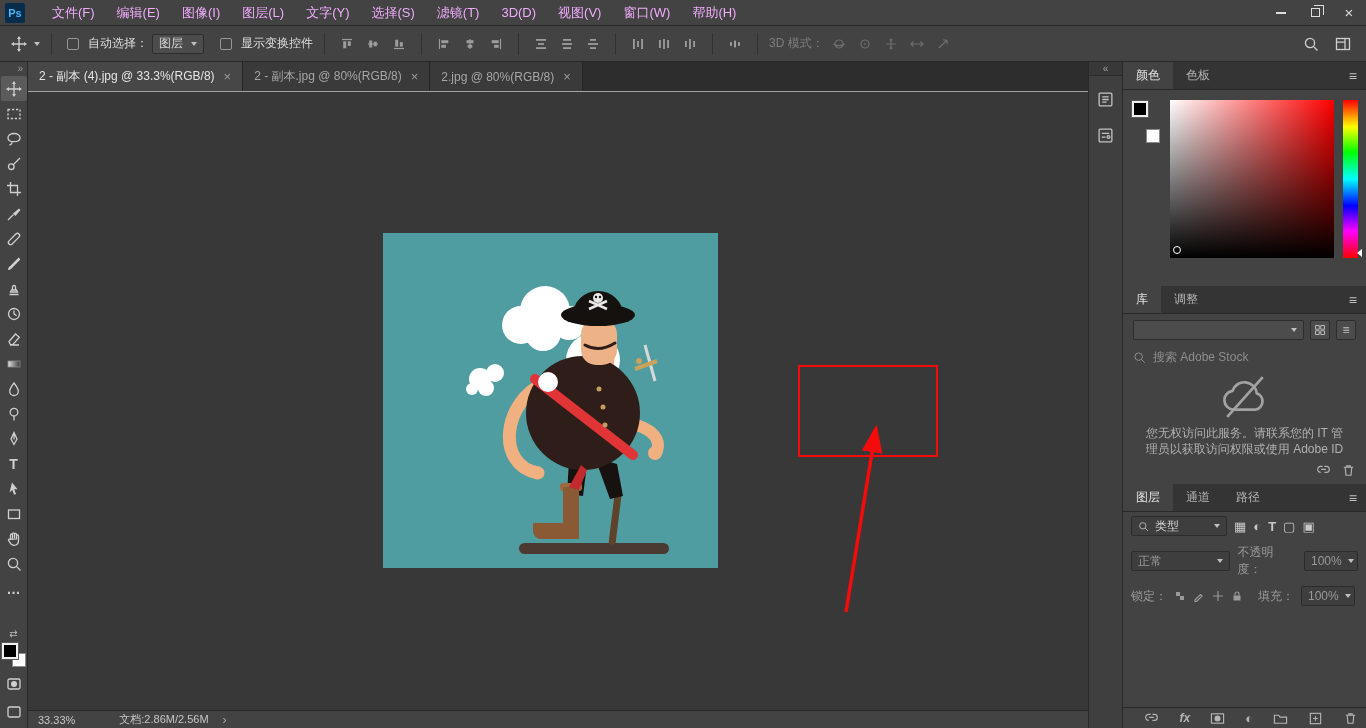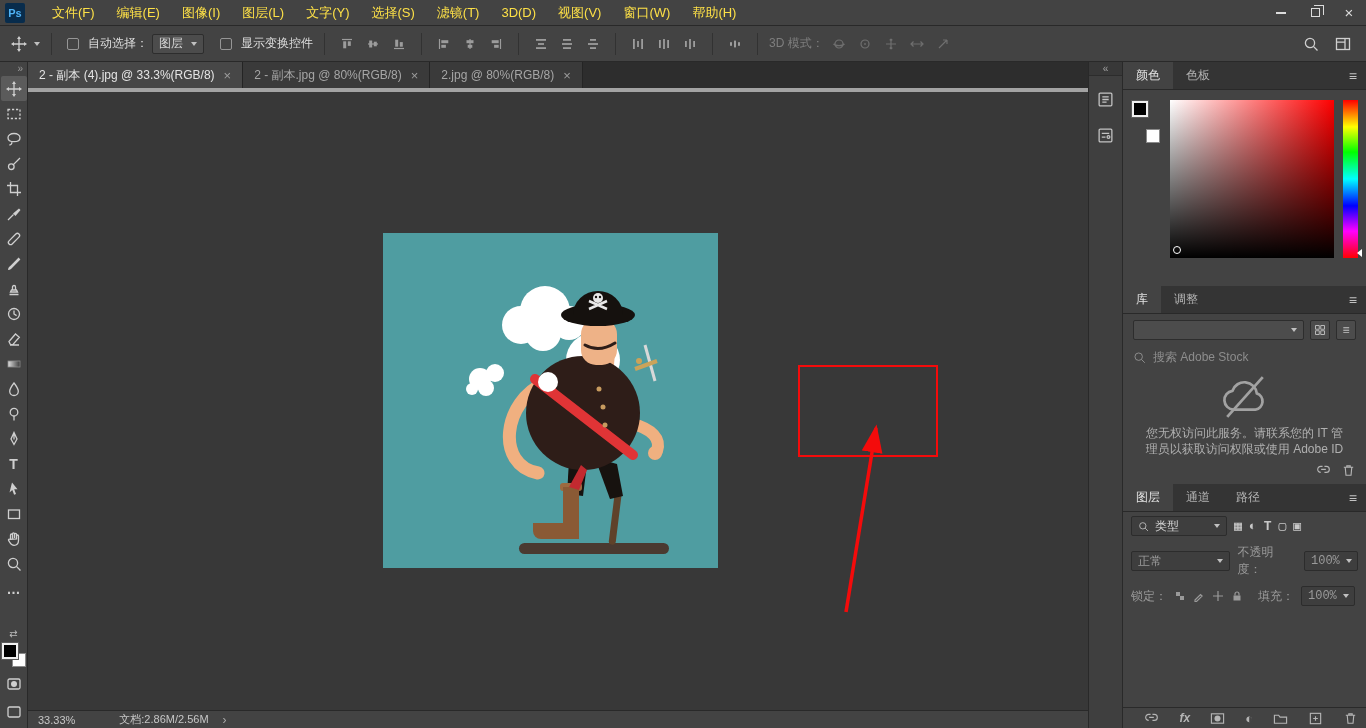--- a/index.html
+++ b/index.html
@@ -5,21 +5,21 @@
   :root{ --accent-red:#f40b0b; --canvas-teal:#4f9da1; }
   *{margin:0;padding:0;box-sizing:border-box;}
   html,body{background:#222;}
   #app{position:relative;width:1366px;height:728px;overflow:hidden;background:#434343;
        font-family:"Liberation Sans",sans-serif;font-size:12px;color:#d6d6d6;user-select:none;}
 
   
   .menubar{display:flex;align-items:center;height:26px;background:#434343;border-bottom:1px solid #292929;padding-left:5px;}
   .pslogo{width:20px;height:20px;border-radius:2px;background:#082c4c;color:#4fb3f6;font-weight:bold;font-size:11px;
           display:flex;align-items:center;justify-content:center;margin-right:16px;}
-  .menu-item{padding:0 11px;font-size:13px;color:#fde047;line-height:25px;white-space:nowrap;}
+  .menu-item{padding:0 11px;font-size:13px;color:#f0abfc;line-height:25px;white-space:nowrap;}
   .win-controls{margin-left:auto;display:flex;height:25px;}
   .win-btn{width:34px;display:flex;align-items:center;justify-content:center;color:#dcdcdc;}
   .min-glyph{width:10px;height:2px;background:#dcdcdc;}
   .restore-glyph{width:9px;height:9px;border:1px solid #dcdcdc;position:relative;}
   .restore-glyph::before{content:"";position:absolute;left:2px;top:-4px;width:9px;height:9px;border:1px solid #dcdcdc;border-bottom:none;border-left:none;}
   .close-glyph{font-size:15px;line-height:15px;}
 
   
   .optionsbar{display:flex;align-items:center;height:36px;background:#434343;border-bottom:1px solid #292929;padding:0 8px;gap:4px;}
   .sep{width:1px;height:22px;background:#323232;margin:0 7px;flex:none;}
@@ -42,21 +42,21 @@
   .ticon{width:16px;height:16px;stroke:#cfcfcf;fill:none;stroke-width:1.3;}
   .tchar{font-size:14px;font-weight:bold;color:#cfcfcf;line-height:14px;}
   .tb-bottom{margin-top:auto;display:flex;flex-direction:column;align-items:center;padding-bottom:4px;gap:3px;}
   .swapchar{font-size:10px;color:#bdbdbd;line-height:10px;}
   .tb-swatches{position:relative;width:26px;height:26px;}
   .swatch-bg{position:absolute;right:1px;bottom:1px;width:14px;height:14px;background:#fff;border:1px solid #8a8a8a;}
   .swatch-fg{position:absolute;left:1px;top:1px;width:16px;height:16px;background:#000;border:2px solid #f0f0f0;outline:1px solid #5a5a5a;}
 
   
   .canvas-col{flex:1;display:flex;flex-direction:column;min-width:0;}
-  .tabbar{height:30px;background:#2d2d2d;display:flex;border-bottom:4px solid #a3a3a3;flex:none;}
+  .tabbar{height:30px;background:#2d2d2d;display:flex;border-bottom:1px solid #a3a3a3;flex:none;}
   .tab{display:flex;align-items:center;gap:9px;padding:0 11px;font-size:12px;background:#3a3a3a;color:#a6a6a6;border-right:1px solid #242424;white-space:nowrap;}
   .tab.active{background:#474747;color:#e4e4e4;}
   .tabx{font-size:13px;color:#9d9d9d;}
   .canvas{flex:1;background:#383838;position:relative;overflow:hidden;}
   .artwork{position:absolute;left:355px;top:141px;width:335px;height:335px;}
   .red-rect{position:absolute;left:770px;top:273px;width:140px;height:92px;border:2px solid var(--accent-red);}
   .arrow-svg{position:absolute;inset:0;width:100%;height:100%;pointer-events:none;}
   .statusbar{height:18px;background:#434343;border-top:1px solid #292929;display:flex;align-items:center;font-size:11px;color:#c6c6c6;gap:6px;padding:0 10px;flex:none;}
   .status-doc{margin-left:38px;}
   .status-chev{color:#a8a8a8;font-size:12px;margin-left:8px;}
@@ -86,21 +86,21 @@
   .lib-body{height:170px;padding:6px 10px 4px;display:flex;flex-direction:column;flex:none;}
   .lib-row1{display:flex;align-items:center;gap:6px;}
   .lib-dd{flex:1;height:20px;}
   .lib-viewbtn{width:20px;height:20px;display:flex;align-items:center;justify-content:center;color:#c3c3c3;background:#4c4c4c;border:1px solid #2d2d2d;border-radius:2px;font-size:12px;}
   .lib-search{display:flex;align-items:center;gap:7px;margin-top:9px;color:#8d8d8d;}
   .lib-cloud{display:flex;justify-content:center;margin-top:8px;}
   .lib-notice{margin-top:5px;text-align:center;color:#b0b0b0;font-size:12px;line-height:16px;}
   .lib-foot{margin-top:auto;display:flex;justify-content:flex-end;gap:10px;align-items:center;padding-bottom:2px;}
 
   .layers-body{flex:1;display:flex;flex-direction:column;min-height:0;}
-  .lay-row{display:flex;align-items:center;padding:4px 8px;gap:7px;flex:none;font-family:Liberation Mono, monospace;}
+  .lay-row{display:flex;align-items:center;padding:4px 8px;gap:7px;flex:none;}
   .mini-dd{display:flex;align-items:center;background:#3e3e3e;border:1px solid #2c2c2c;border-radius:2px;height:20px;padding:0 6px;gap:6px;white-space:nowrap;}
   .grayed{color:#9a9a9a;}
   .ficon{font-size:13px;color:#c8c8c8;}
   .lockicon{width:12px;height:12px;stroke:#9a9a9a;fill:none;stroke-width:1.2;}
   .layer-entry{display:flex;align-items:center;gap:8px;height:32px;background:#4a4a4a;border-top:1px solid #2e2e2e;border-bottom:1px solid #2e2e2e;padding:0 8px;margin-top:6px;flex:none;}
   .eyebox{width:18px;display:flex;justify-content:center;}
   .layer-thumb{width:36px;height:27px;border:1px solid #8d8d8d;flex:none;}
   .layer-name{color:#e0e0e0;}
   .layer-lock{margin-left:auto;display:flex;}
   .layers-foot{margin-top:auto;height:21px;border-top:1px solid #2a2a2a;display:flex;align-items:center;justify-content:flex-end;gap:20px;padding:0 8px;flex:none;}

